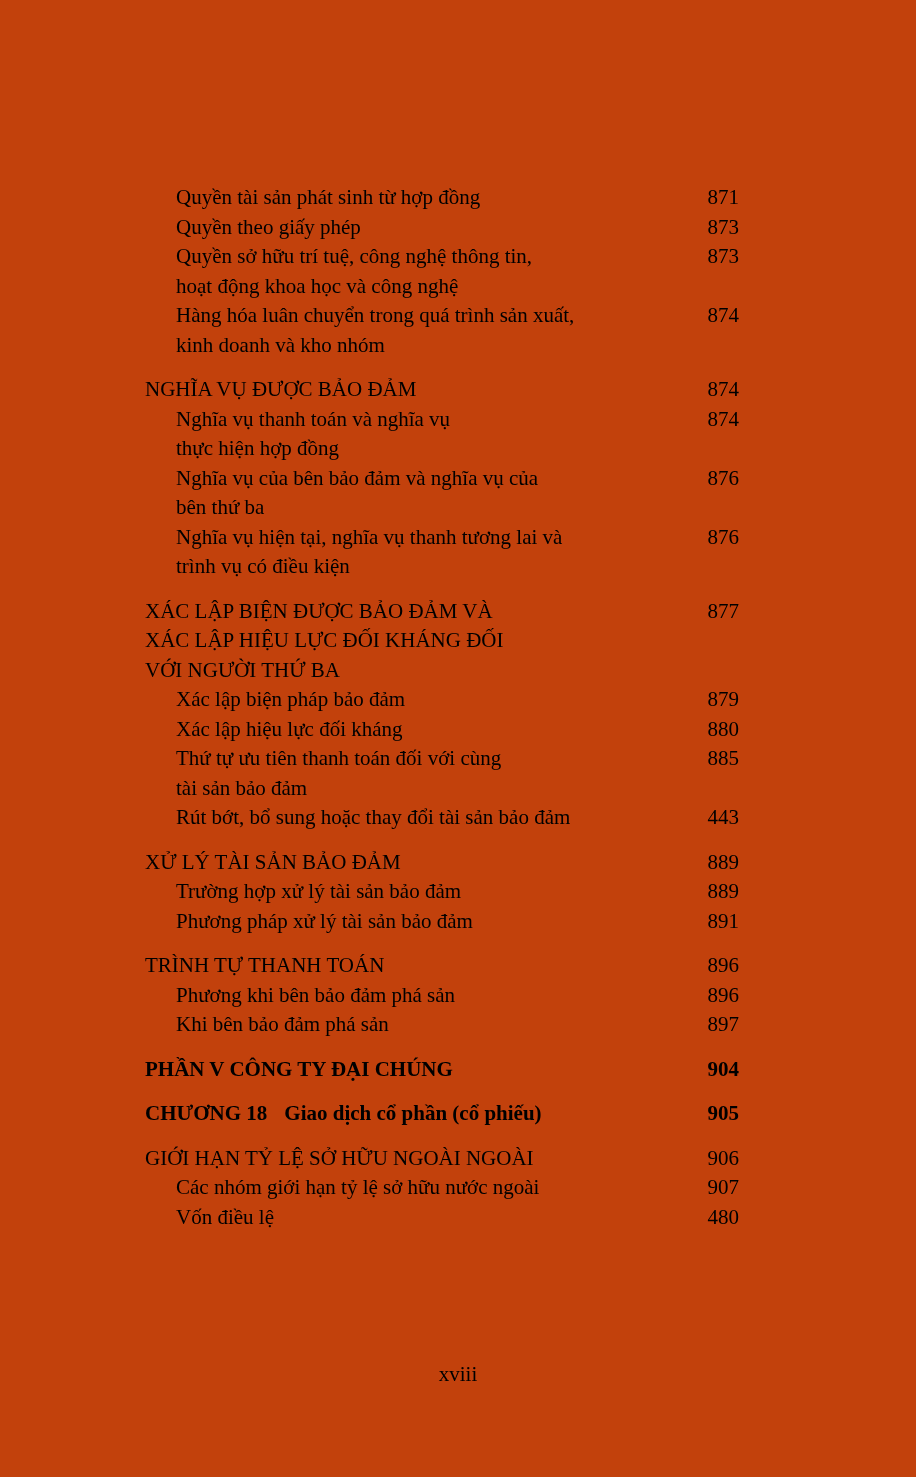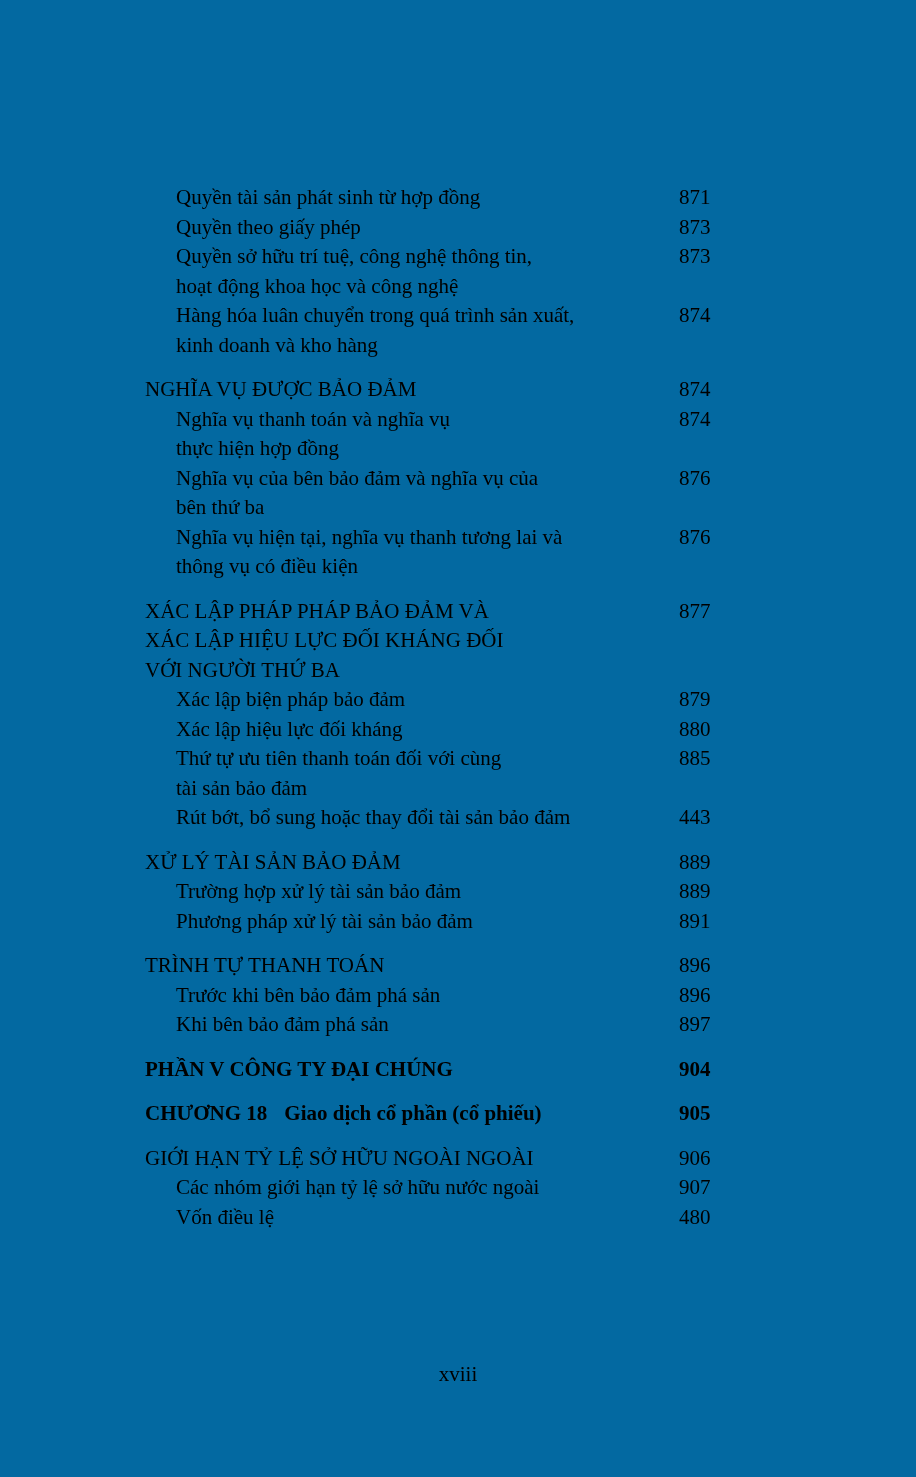--- a/index.html
+++ b/index.html
@@ -5,40 +5,40 @@
   * { margin: 0; padding: 0; box-sizing: border-box; }
   html, body { background: #ffffff; }
   body {
     width: 916px;
     height: 1477px;
     position: relative;
     font-family: "Liberation Serif", serif;
     color: #000000;
     overflow: hidden;
   }
-  .page { position: absolute; inset: 0; background: #0369a1; }
+  .page { position: absolute; inset: 0; background: #c2410c; }
   .toc {
     position: absolute;
     left: 145px;
     top: 183px;
     width: 594px;
     font-size: 21px;
   }
   .toc-row {
     display: flex;
     align-items: flex-start;
     line-height: 29.5px;
   }
   .toc-row.gap { margin-top: 15px; }
   .toc-text { flex: 1 1 auto; }
   .toc-row.sub .toc-text { padding-left: 31px; }
   .toc-page {
     flex: 0 0 60px;
     width: 60px;
-    text-align: left;
+    text-align: right;
     line-height: 29.5px;
   }
   .toc-row.part, .toc-row.chapter { font-weight: bold; }
   .chapter-title { margin-left: 17px; }
   .footer {
     position: absolute;
     top: 1360px;
     left: 0;
     width: 100%;
     text-align: center;
@@ -66,21 +66,21 @@
       <div class="toc-row sub">
         <div class="toc-text">
           <div>Quyền sở hữu trí tuệ, công nghệ thông tin,</div>
           <div>hoạt động khoa học và công nghệ</div>
         </div>
         <div class="toc-page">873</div>
       </div>
       <div class="toc-row sub">
         <div class="toc-text">
           <div>Hàng hóa luân chuyển trong quá trình sản xuất,</div>
-          <div>kinh doanh và kho hàng</div>
+          <div>kinh doanh và kho nhóm</div>
         </div>
         <div class="toc-page">874</div>
       </div>
       <div class="toc-row heading gap">
         <div class="toc-text">
           <div>NGHĨA VỤ ĐƯỢC BẢO ĐẢM</div>
         </div>
         <div class="toc-page">874</div>
       </div>
       <div class="toc-row sub">
@@ -93,27 +93,27 @@
       <div class="toc-row sub">
         <div class="toc-text">
           <div>Nghĩa vụ của bên bảo đảm và nghĩa vụ của</div>
           <div>bên thứ ba</div>
         </div>
         <div class="toc-page">876</div>
       </div>
       <div class="toc-row sub">
         <div class="toc-text">
           <div>Nghĩa vụ hiện tại, nghĩa vụ thanh tương lai và</div>
-          <div>thông vụ có điều kiện</div>
+          <div>trình vụ có điều kiện</div>
         </div>
         <div class="toc-page">876</div>
       </div>
       <div class="toc-row heading gap">
         <div class="toc-text">
-          <div>XÁC LẬP PHÁP PHÁP BẢO ĐẢM VÀ</div>
+          <div>XÁC LẬP BIỆN ĐƯỢC BẢO ĐẢM VÀ</div>
           <div>XÁC LẬP HIỆU LỰC ĐỐI KHÁNG ĐỐI</div>
           <div>VỚI NGƯỜI THỨ BA</div>
         </div>
         <div class="toc-page">877</div>
       </div>
       <div class="toc-row sub">
         <div class="toc-text">
           <div>Xác lập biện pháp bảo đảm</div>
         </div>
         <div class="toc-page">879</div>
@@ -156,21 +156,21 @@
         <div class="toc-page">891</div>
       </div>
       <div class="toc-row heading gap">
         <div class="toc-text">
           <div>TRÌNH TỰ THANH TOÁN</div>
         </div>
         <div class="toc-page">896</div>
       </div>
       <div class="toc-row sub">
         <div class="toc-text">
-          <div>Trước khi bên bảo đảm phá sản</div>
+          <div>Phương khi bên bảo đảm phá sản</div>
         </div>
         <div class="toc-page">896</div>
       </div>
       <div class="toc-row sub">
         <div class="toc-text">
           <div>Khi bên bảo đảm phá sản</div>
         </div>
         <div class="toc-page">897</div>
       </div>
       <div class="toc-row part gap">

